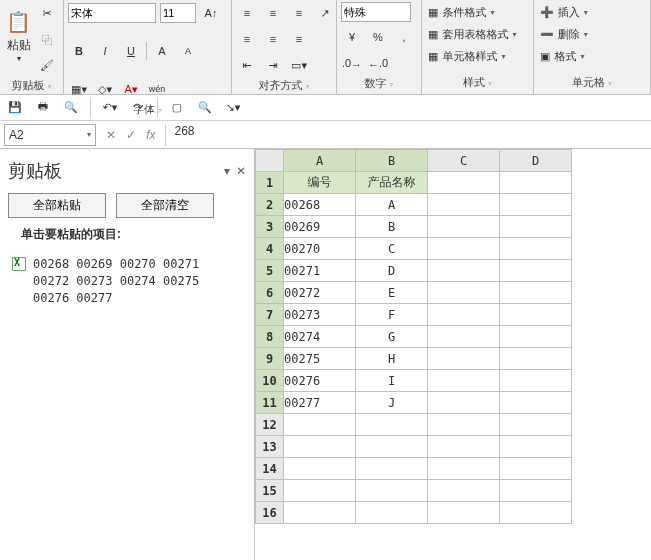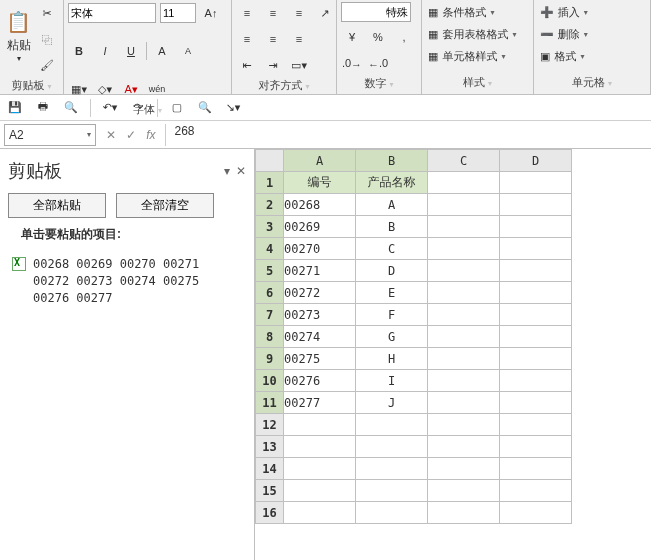--- a/index.html
+++ b/index.html
@@ -125,21 +125,21 @@
         <div class="icon-btn">⇥</div>
         <div class="icon-btn">▭▾</div>
       </div>
     </div>
     <div class="group-label">对齐方式</div>
   </div>
 
   <div class="group" style="width:85px;">
     <div class="group-body" style="flex-direction:column;gap:4px;">
       <div class="row">
-          <input class="font-select" style="width: 70px; text-align: right;" value="特殊">
+          <input class="font-select" style="width: 70px;" value="特殊">
         </div>
       <div class="row">
         <div class="icon-btn">¥</div>
         <div class="icon-btn">%</div>
         <div class="icon-btn">,</div>
       </div>
       <div class="row">
         <div class="icon-btn">.0→</div>
         <div class="icon-btn">←.0</div>
       </div>

